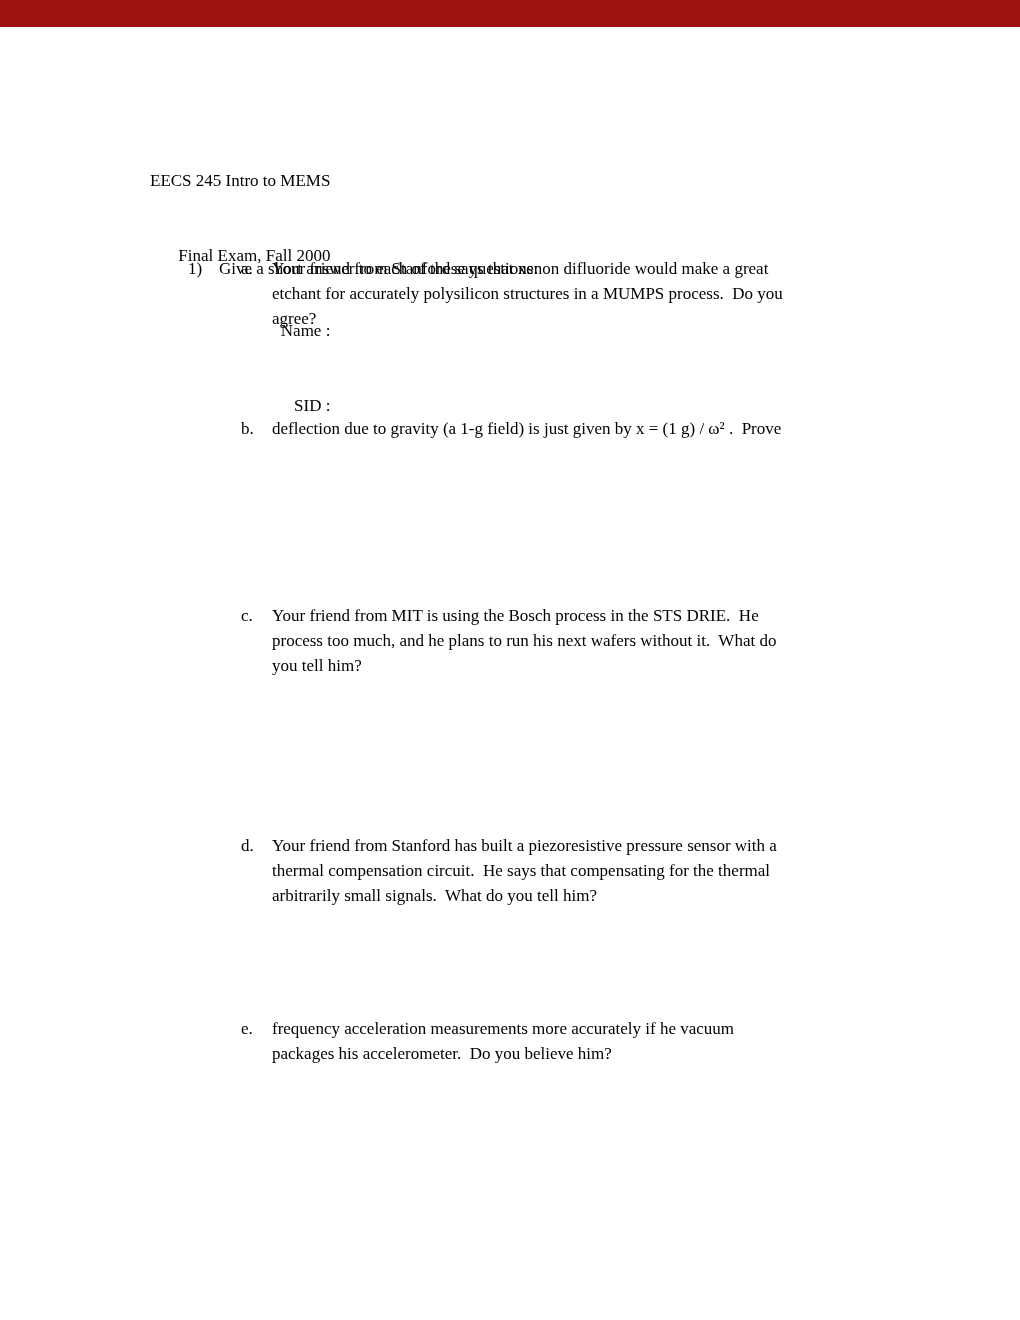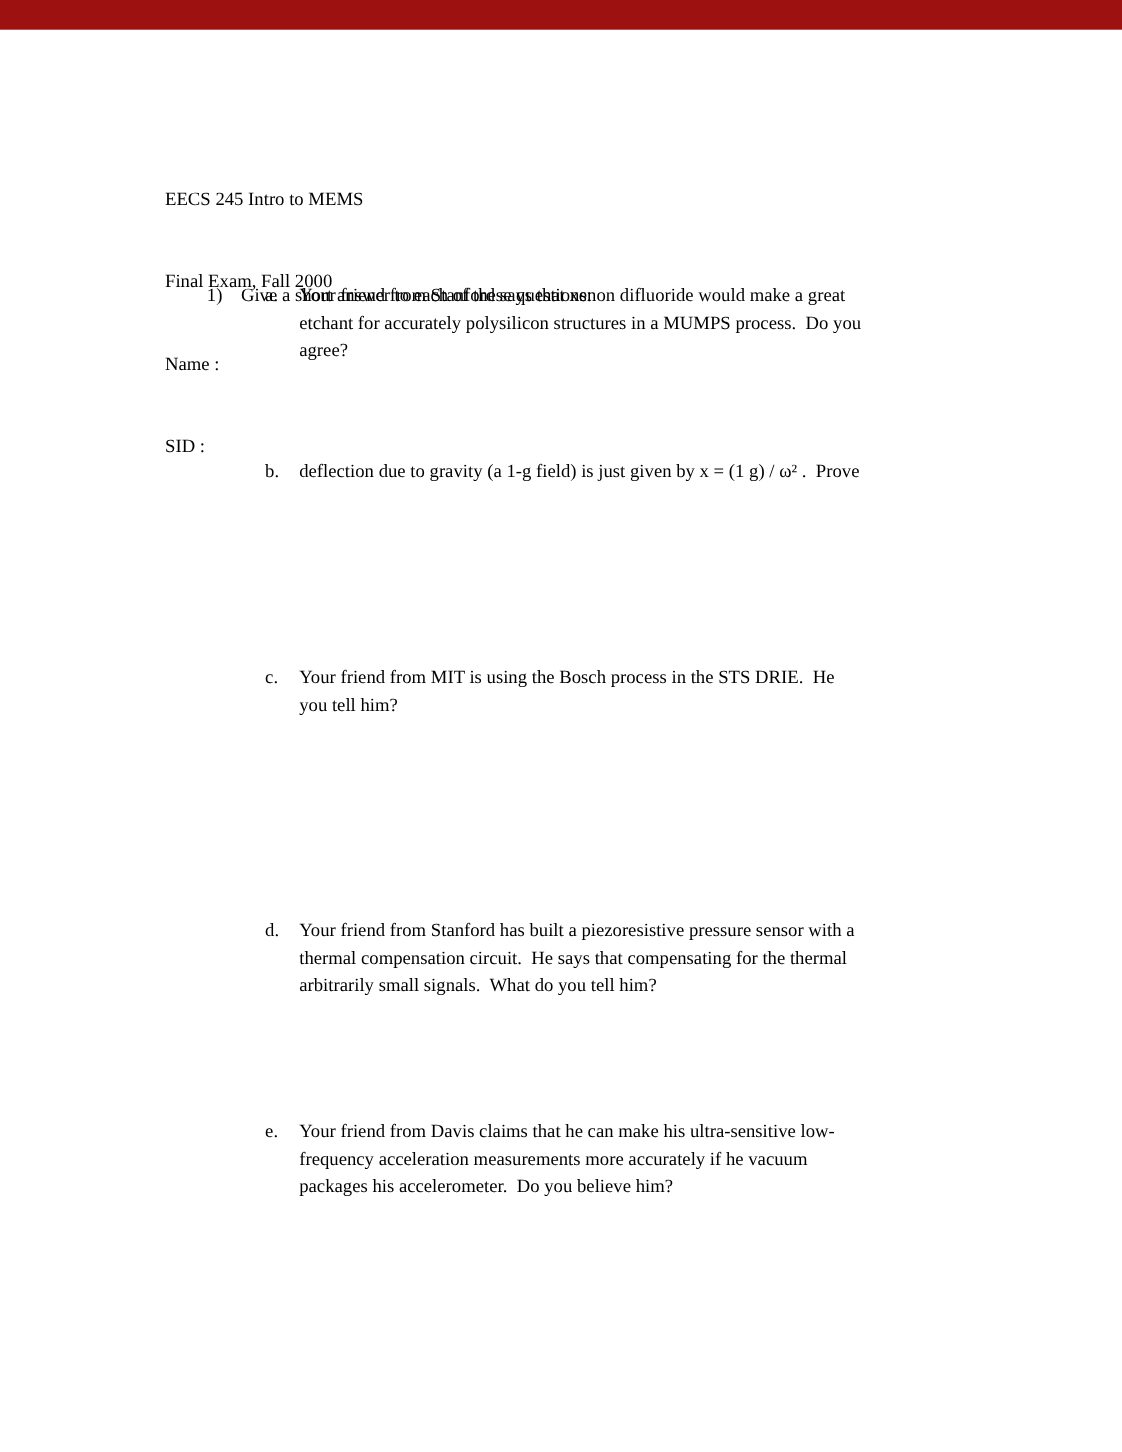--- a/index.html
+++ b/index.html
@@ -18,20 +18,21 @@
     position: absolute;
     top: 0; left: 0;
     width: 1020px;
     height: 27px;
   }
   .header-block {
     position: absolute;
     left: 150px;
     top: 118px;
     white-space: pre;
+    text-align: right;
   }
   .q-line {
     position: absolute;
     left: 171px;
     top: 231px;
     white-space: pre;
   }
   .q-num {
     display: inline-block;
     width: 31px;
@@ -90,35 +91,35 @@
     <span class="part-label">b.</span>
     <div class="part-lines">
       <div class="pline">deflection due to gravity (a 1-g field) is just given by x = (1 g) / ω² .  Prove</div>
     </div>
   </div>
 
   <div class="part part-c">
     <span class="part-label">c.</span>
     <div class="part-lines">
       <div class="pline">Your friend from MIT is using the Bosch process in the STS DRIE.  He</div>
+      <div class="pline">process too much, and he plans to run his next wafers without it.  What do</div>
       <div class="pline">you tell him?</div>
     </div>
   </div>
 
   <div class="part part-d">
     <span class="part-label">d.</span>
     <div class="part-lines">
       <div class="pline">Your friend from Stanford has built a piezoresistive pressure sensor with a</div>
       <div class="pline">thermal compensation circuit.  He says that compensating for the thermal</div>
       <div class="pline">arbitrarily small signals.  What do you tell him?</div>
     </div>
   </div>
 
   <div class="part part-e">
     <span class="part-label">e.</span>
     <div class="part-lines">
-      <div class="pline">Your friend from Davis claims that he can make his ultra-sensitive low-</div>
       <div class="pline">frequency acceleration measurements more accurately if he vacuum</div>
       <div class="pline">packages his accelerometer.  Do you believe him?</div>
     </div>
   </div>
 
 </div>
 
 </body></html>

